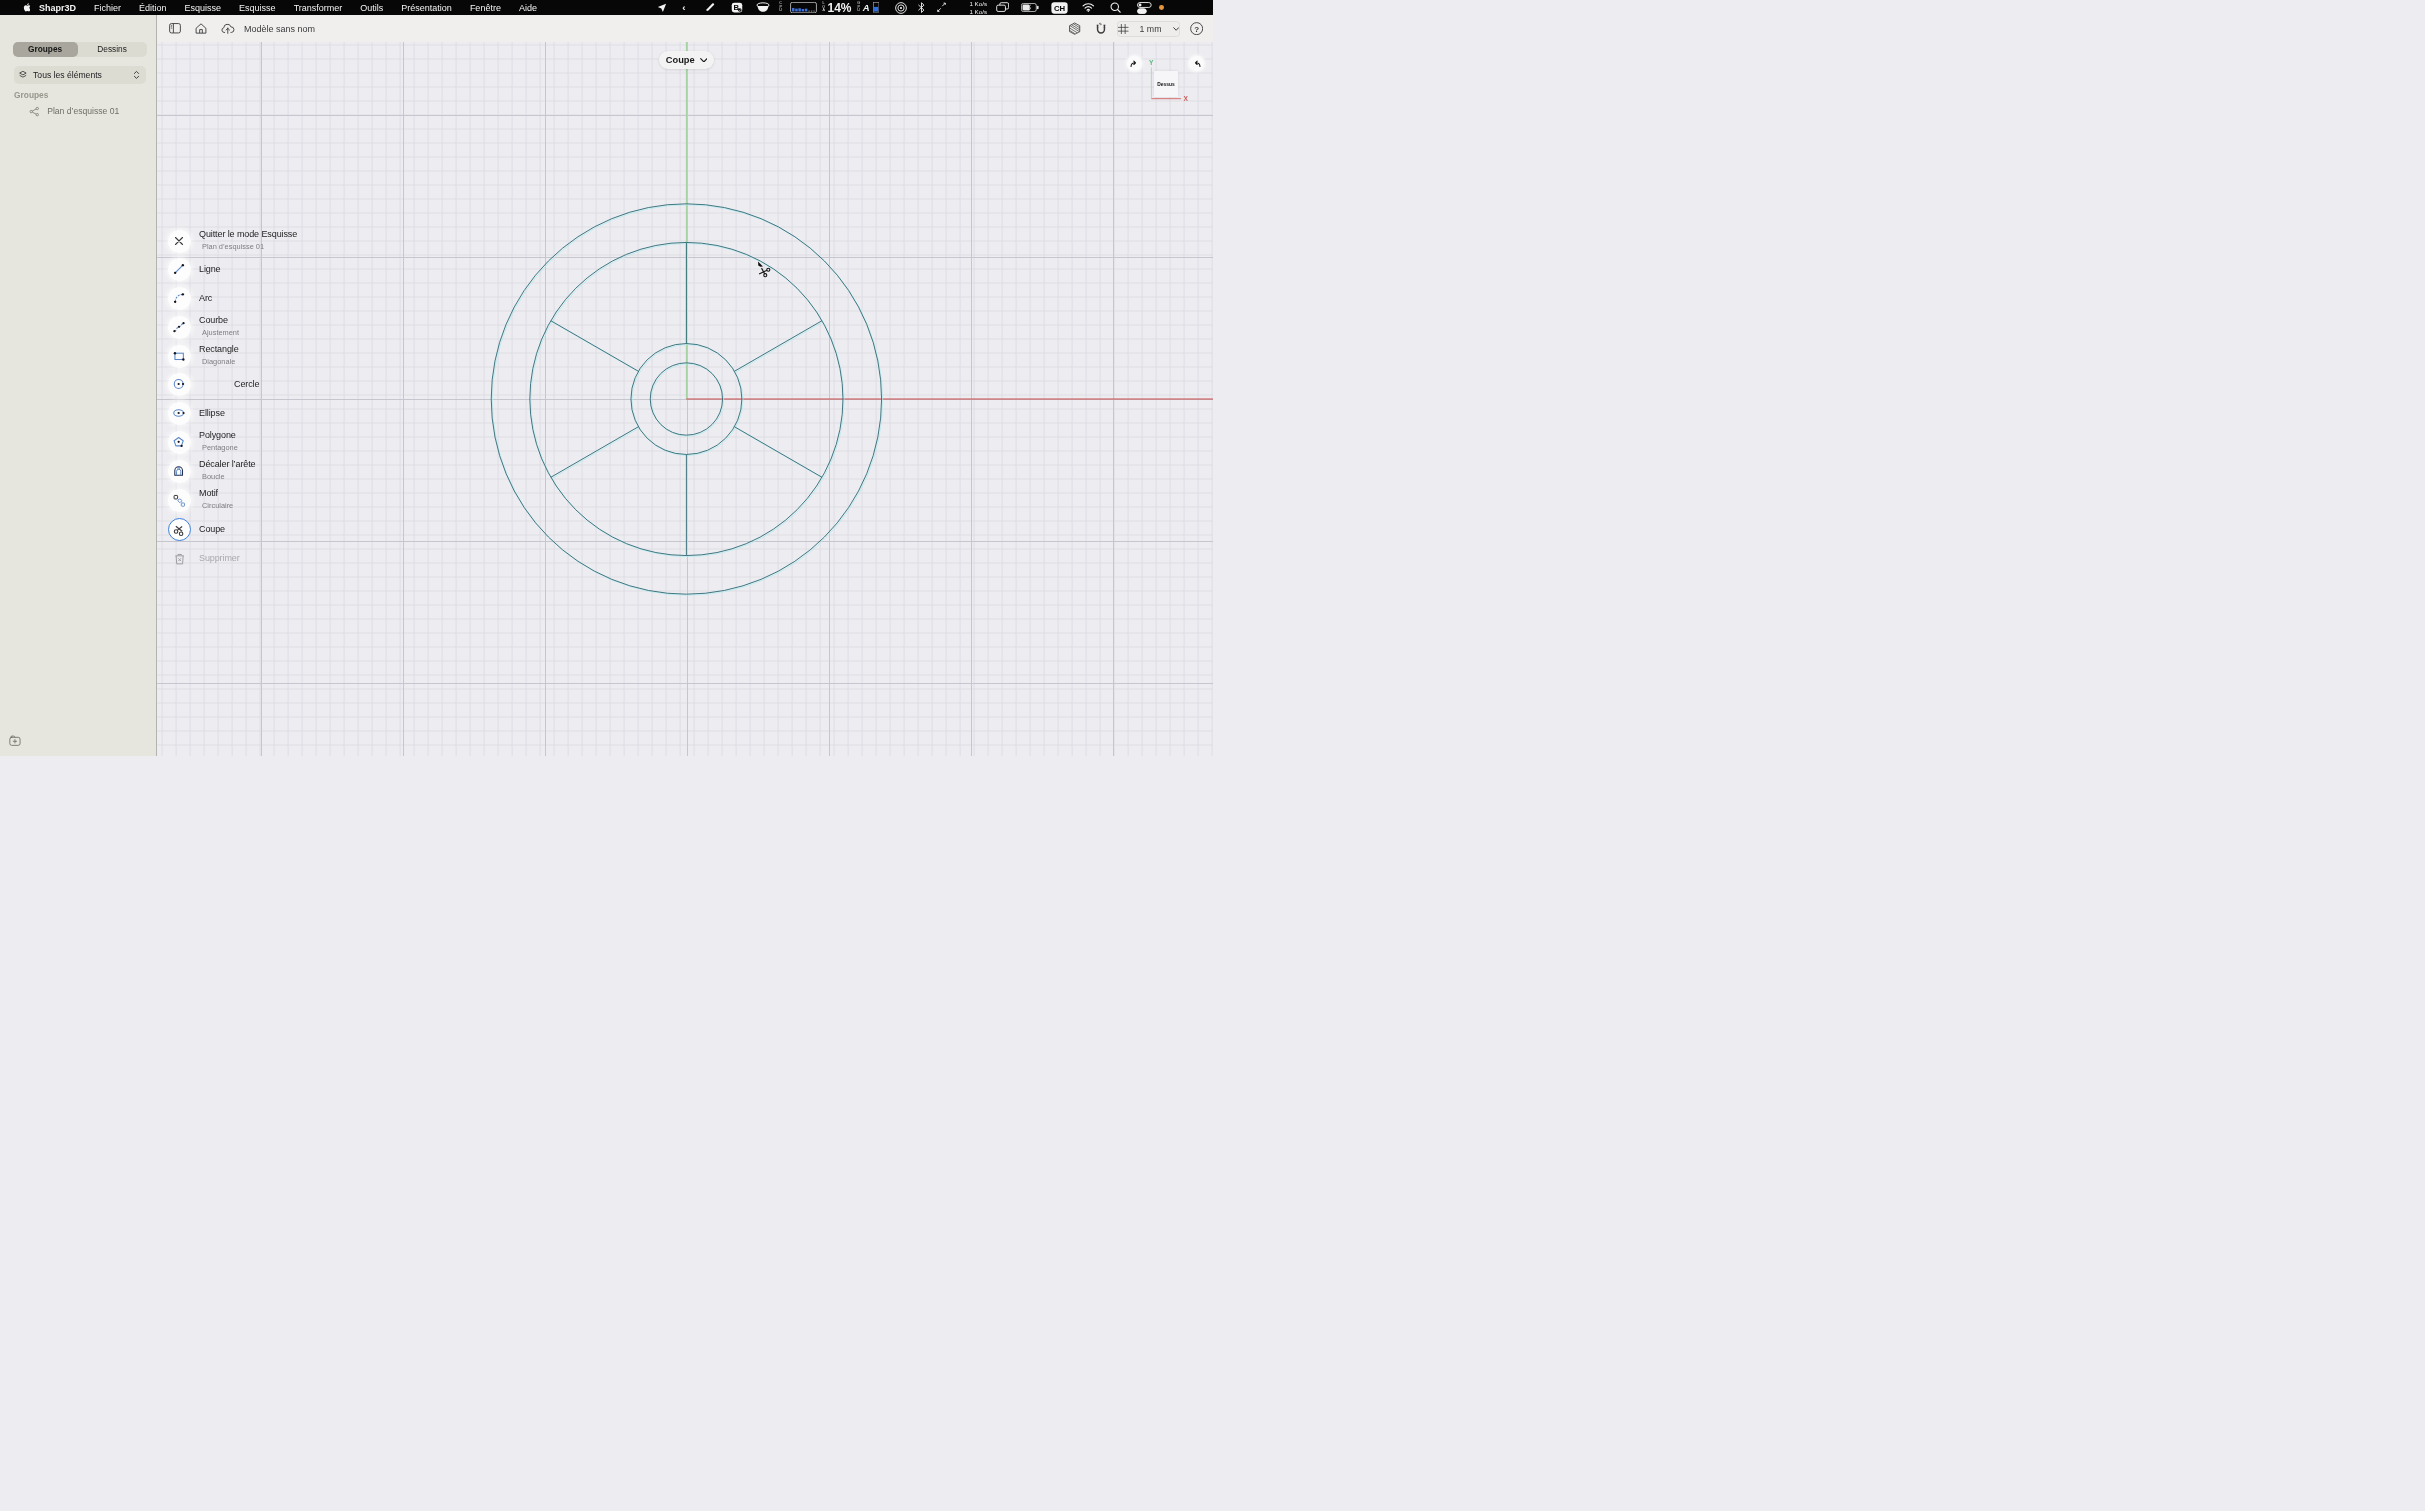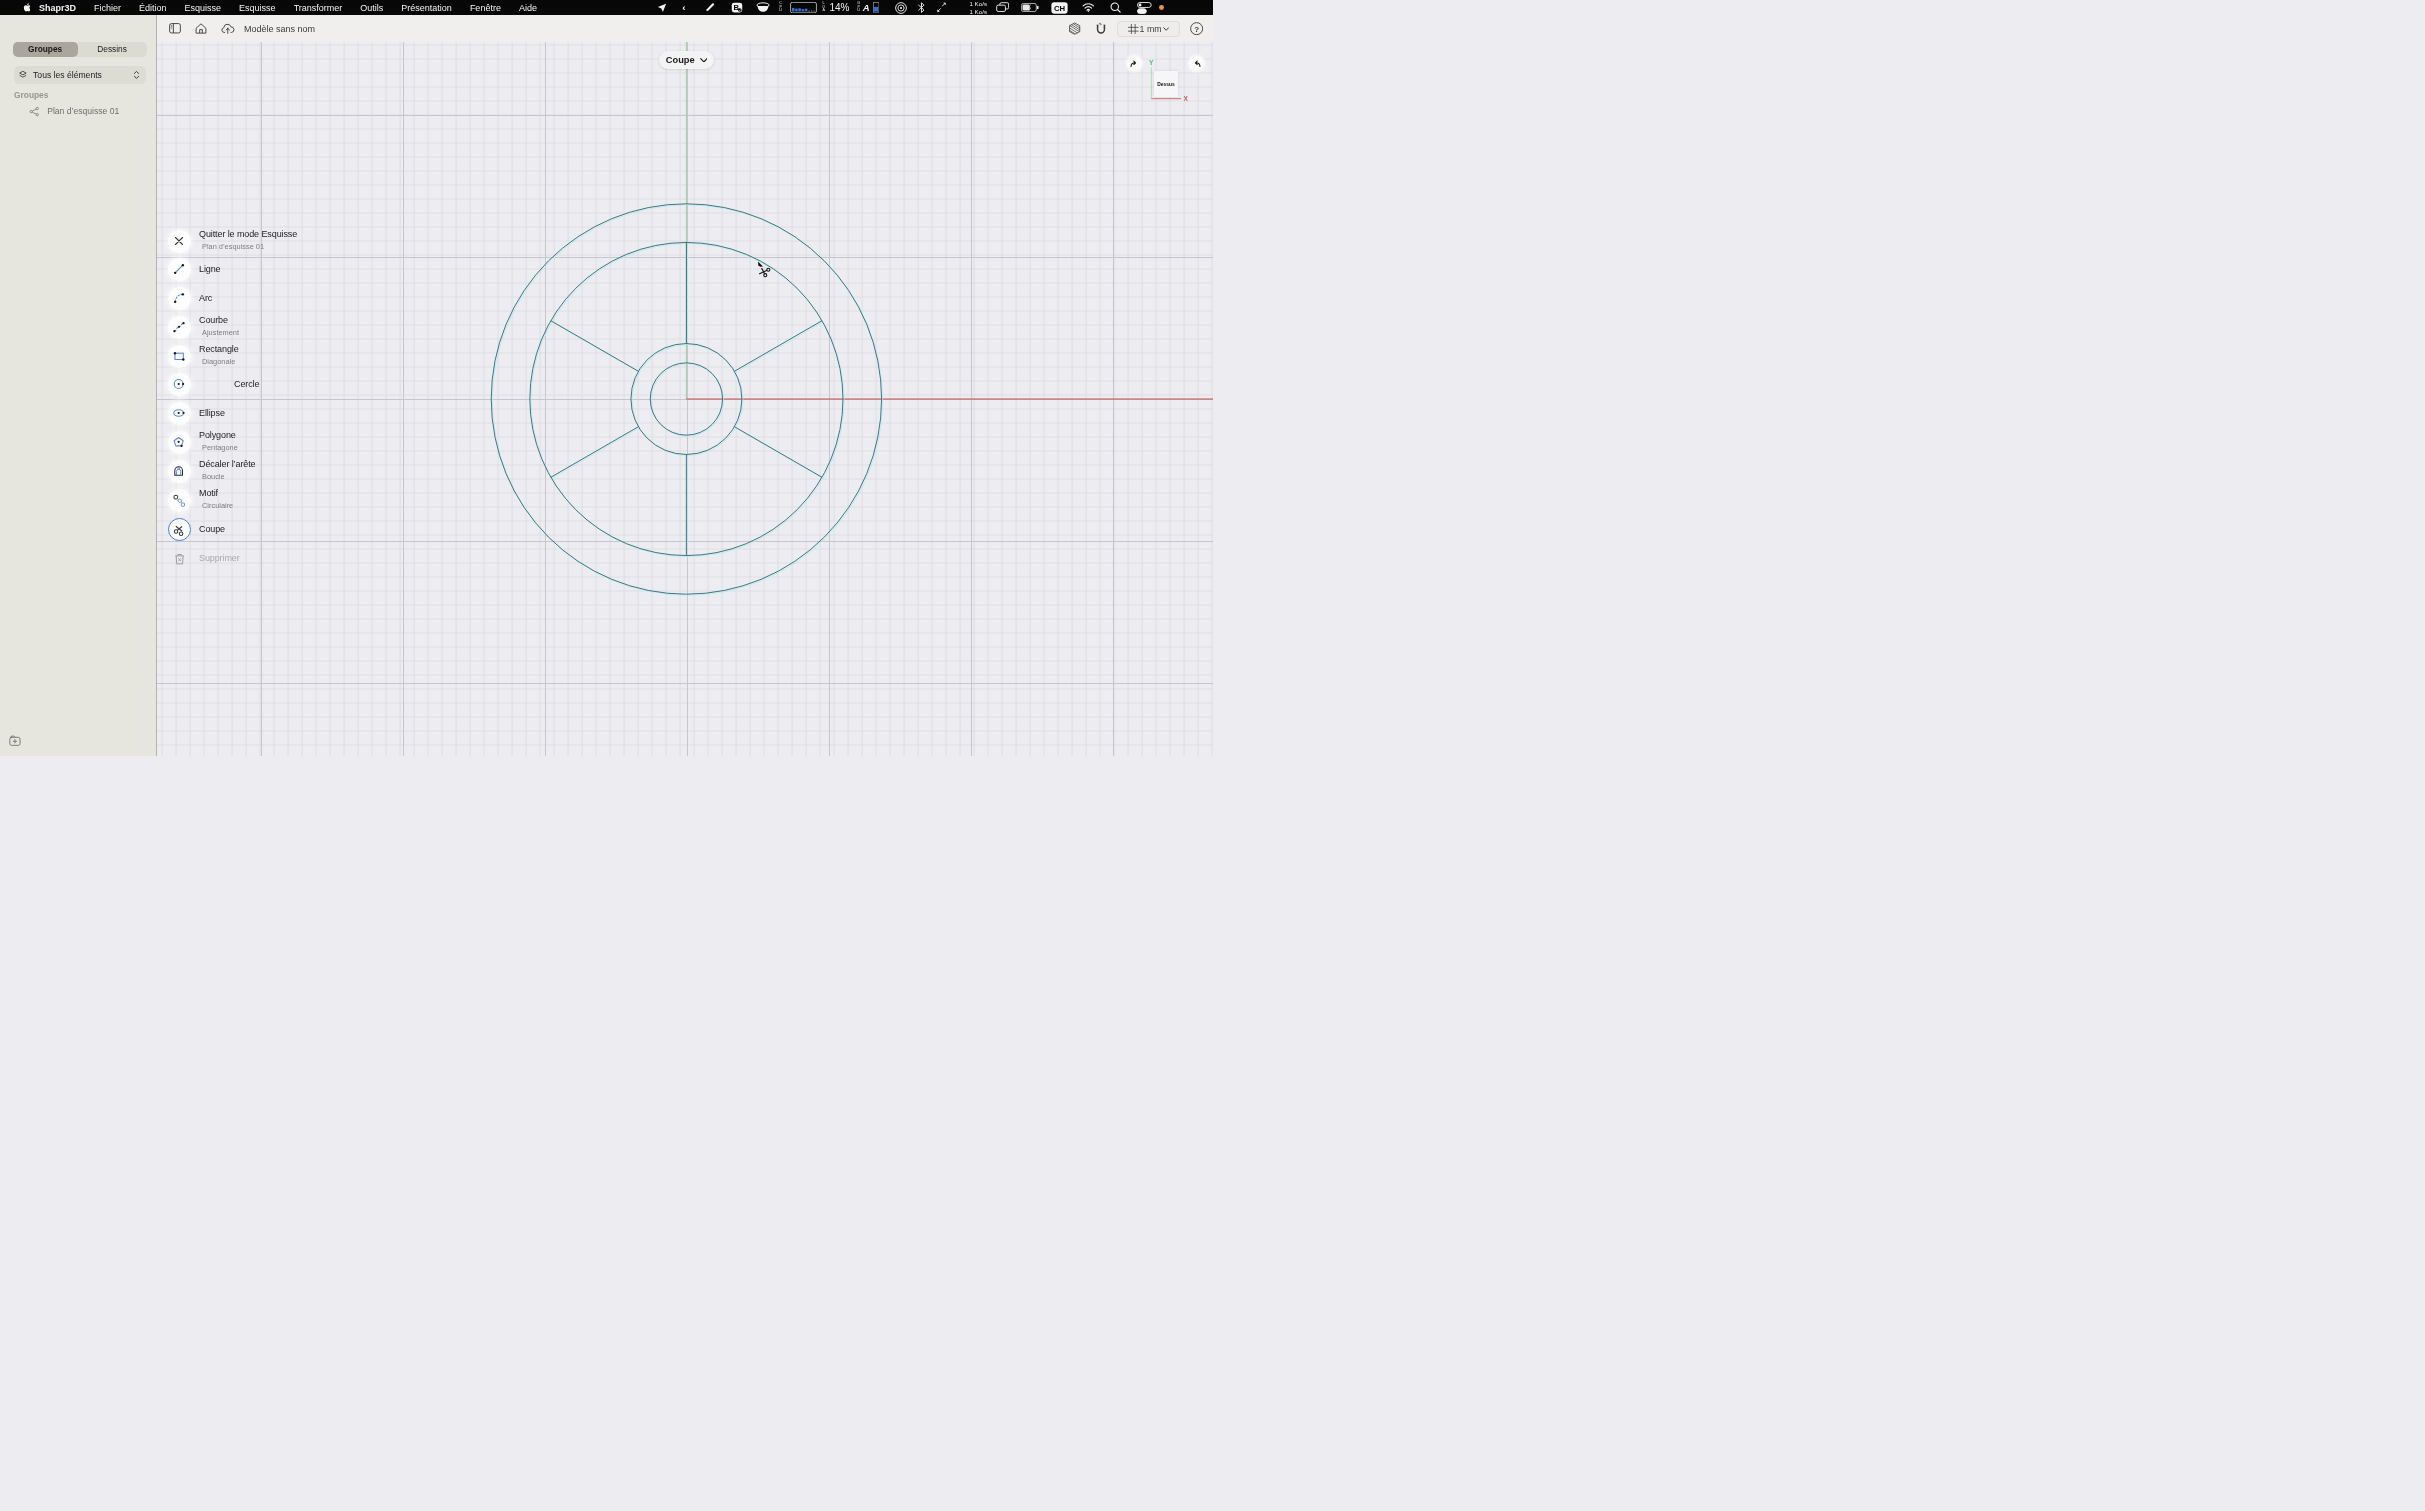--- a/index.html
+++ b/index.html
@@ -21,21 +21,21 @@
 .field { position:absolute; left:13.7px; top:51px; width:132px; height:18px; background:#dddcd3; border-radius:4.9px; display:flex; align-items:center; color:#1c1c1e; }
 .field .txt { font-size:8.6px; font-weight:normal; margin-left:5px; }
 .sechead { position:absolute; left:14px; top:75px; font-size:8.4px; font-weight:bold; color:#98978e; }
 .prow { position:absolute; left:29px; top:89px; width:126px; height:14.7px; display:flex; align-items:center; color:#6f6e68; font-size:8.6px; }
 .addgrp { position:absolute; left:8.8px; top:720px; color:#8d8c85; }
 
 
 .toolbar { position:absolute; left:157px; top:15px; width:1056px; height:27px; background:#f0efed; }
 .ticon { position:absolute; top:0; height:27px; display:flex; align-items:center; color:#3c3c3e; }
 .title { position:absolute; left:87px; top:0; height:27px; display:flex; align-items:center; font-size:9px; color:#3a3a3c; }
-.gridpill { position:absolute; left:960px; top:6.3px; width:63px; height:15.4px; border:0.7px solid #dddcda; background:#eeedeb; border-radius:3.5px; display:flex; align-items:center; justify-content:center; gap:1px; color:#3c3c3e; font-size:8.8px; }
+.gridpill { position:absolute; left:960px; top:6.3px; width:63px; height:15.4px; border:0.7px solid #dddcda; background:#eeedeb; border-radius:3.5px; display:flex; align-items:center; gap:11px; color:#3c3c3e; font-size:8.8px; }
 
 
 .canvas { position:absolute; left:157px; top:42px; width:1056px; height:714px; background:#ededf1;
   background-image:
     linear-gradient(to right, #c6c6ce 0.7px, transparent 0.7px),
     linear-gradient(to bottom, #c6c6ce 0.7px, transparent 0.7px),
     linear-gradient(to right, #dcdce3 0.7px, transparent 0.7px),
     linear-gradient(to bottom, #dcdce3 0.7px, transparent 0.7px);
   background-size: 142px 142px, 142px 142px, 14px 14px, 14px 14px;
   background-position: 104px 0, 0 73px, 4.6px 0, 0 2.5px;
@@ -113,21 +113,21 @@
           <rect x="16.3" y="10" width="3.6" height="3.5"></rect>
           <rect x="20.9" y="9.5" width="3.6" height="4"></rect>
         </g>
         <path d="M26 13 H35" stroke="#e8e8e8" stroke-width="0.9" stroke-dasharray="2 1.6"></path>
       </svg>
     </div>
     <div class="mrt" style="left: 818px; width: 11.2px;">
       <div style="font-size:3.6px;line-height:1.05;text-align:center;">L<br>O<br>A</div>
     </div>
     <div class="mrt" style="left: 824px; width: 31px;">
-      <div style="font-size:10px;">14%</div>
+      <div style="font-size:12px;font-weight:bold;">14%</div>
     </div>
     <div class="mrt" style="left: 853px; width: 11.2px;">
       <div style="font-size:3.6px;line-height:1.05;text-align:center;">G<br>P<br>U</div>
     </div>
     <div class="mrt" style="left: 860px; width: 12.6px;">
       <div style="font-size:9.5px;font-style:italic;font-weight:bold;">A</div>
     </div>
     <div class="mrt" style="left: 872px; width: 8.4px;">
       <svg width="6.3" height="10.5" viewBox="0 0 9 15">
         <rect x="0.5" y="0.5" width="8" height="14" fill="none" stroke="#9a9a9a" stroke-width="1"></rect>

